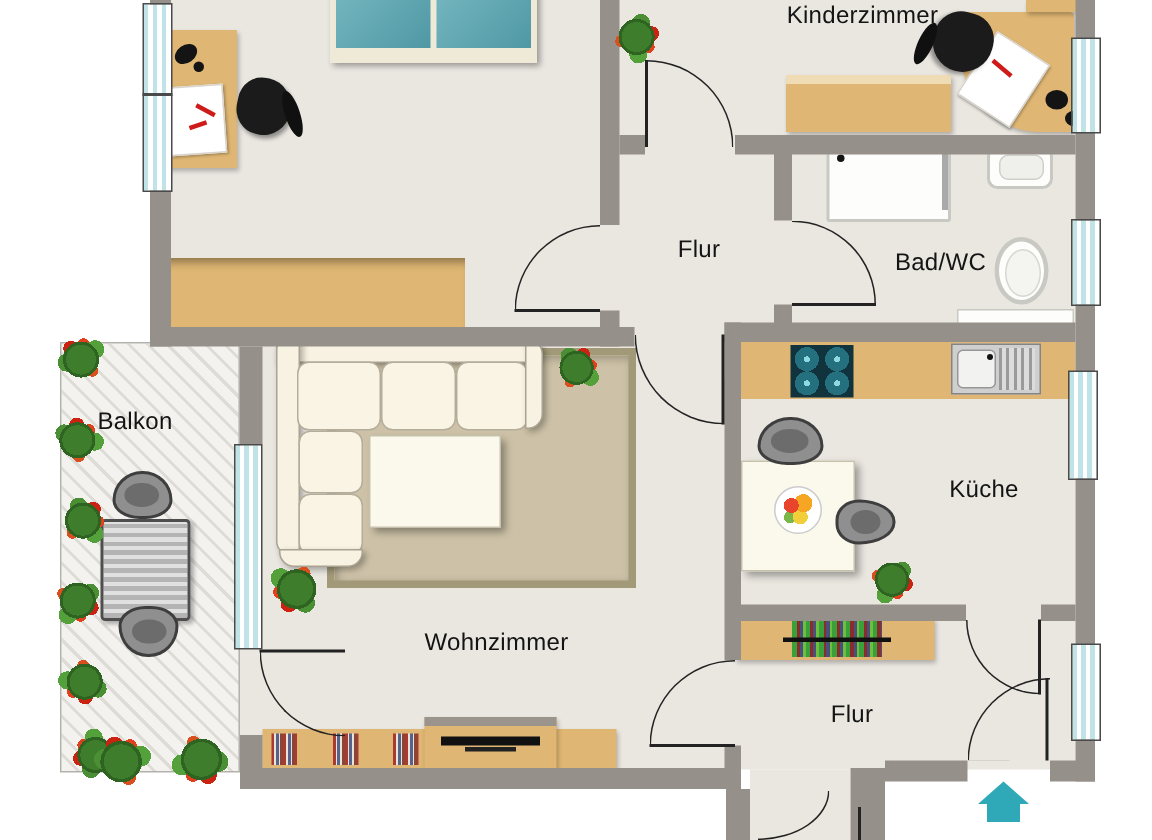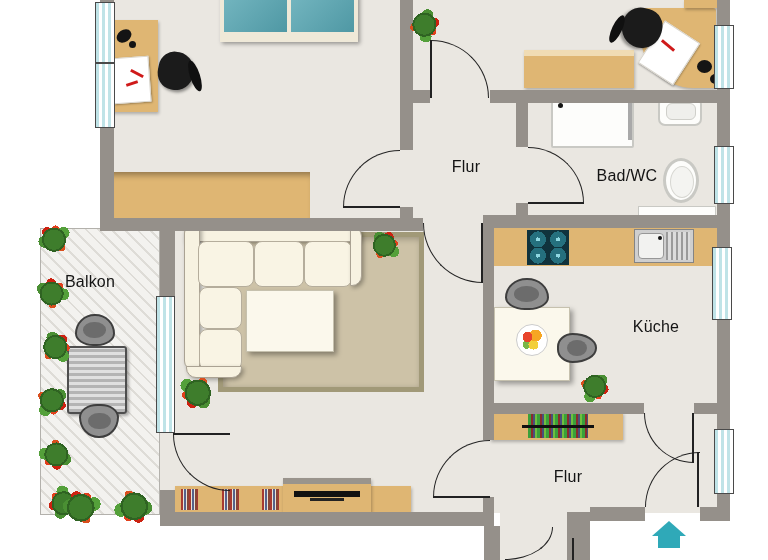--- a/index.html
+++ b/index.html
@@ -204,19 +204,21 @@
   <div class="flower" style="left:64px;top:490px;transform:rotate(20deg) scale(1.15);"></div>
   <div class="flower" style="left:117px;top:490px;transform:rotate(200deg) scale(1.15);"></div>
   <div class="flower" style="left:368px;top:228px;transform:rotate(70deg) scale(.95);"></div>
   <div class="flower" style="left:408px;top:8px;transform:rotate(120deg);"></div>
   <div class="flower" style="left:180px;top:376px;transform:rotate(250deg) scale(1.1);"></div>
   <div class="flower" style="left:578px;top:370px;transform:rotate(150deg) scale(.95);"></div>
 
   <div class="abs" style="left:652px;top:521px;width:0;height:0;border-left:17px solid transparent;border-right:17px solid transparent;border-bottom:15px solid #2fa9b8;"></div>
   <div class="abs" style="left:658px;top:536px;width:22px;height:12px;background:#2fa9b8;"></div>
 
+  <span class="label" style="left:575px;top:11px;">Kinderzimmer</span>
   <span class="label" style="left:466px;top:167px;">Flur</span>
   <span class="label" style="left:627px;top:176px;">Bad/WC</span>
   <span class="label" style="left:656px;top:327px;">Küche</span>
+  <span class="label" style="left:331px;top:429px;">Wohnzimmer</span>
   <span class="label" style="left:90px;top:282px;">Balkon</span>
   <span class="label" style="left:568px;top:477px;">Flur</span>
 
 </div>
 
 </body></html>

